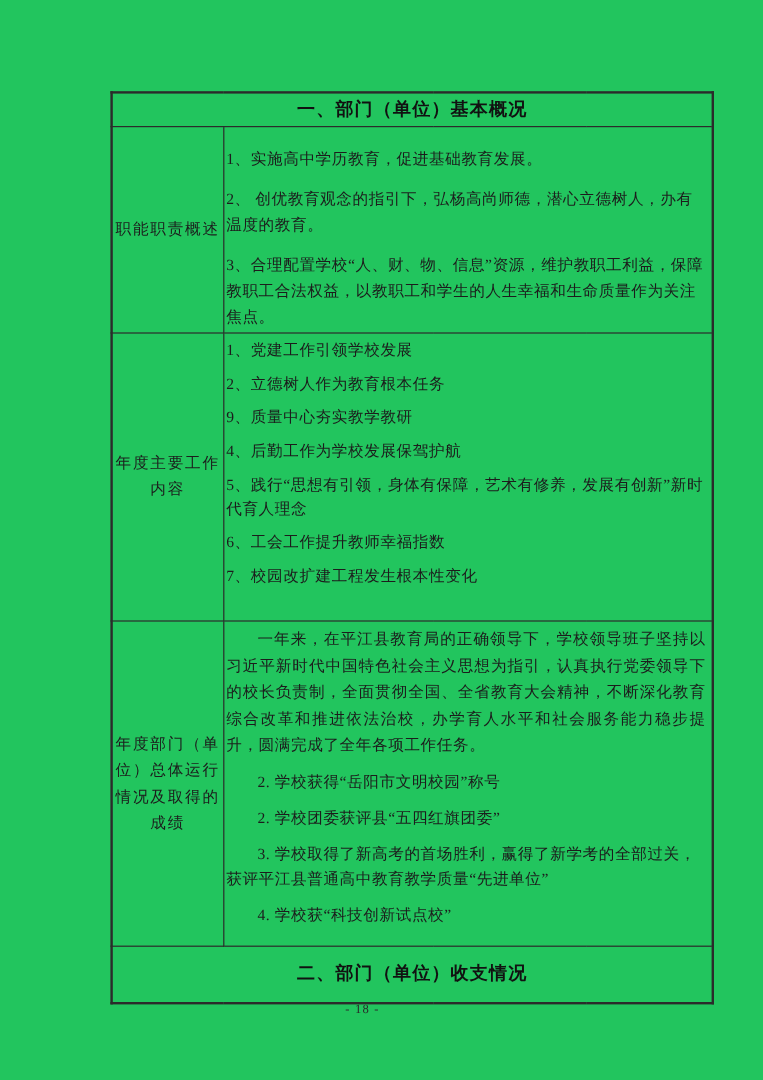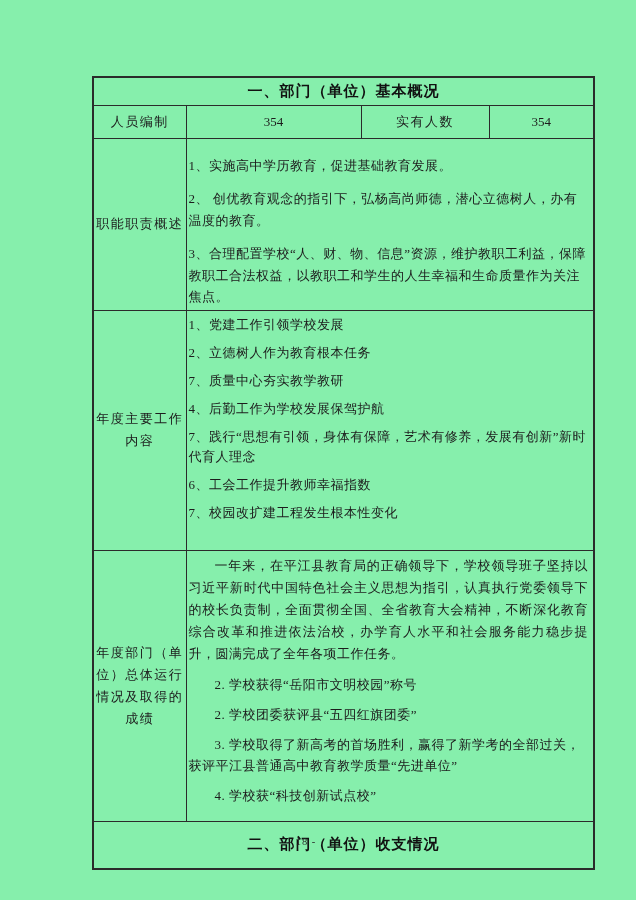--- a/index.html
+++ b/index.html
@@ -11,21 +11,21 @@
     width: 636px;
     height: 900px;
     position: relative;
     font-family: "Liberation Serif", "DejaVu Serif", serif;
     color: #1c1c1c;
     overflow: hidden;
   }
   .page {
     position: absolute;
     inset: 0;
-    background: #86efac;
+    background: #22c55e;
   }
   table.doc-table {
     position: absolute;
     left: 92px;
     top: 76px;
     width: 501px;
     border-collapse: collapse;
     table-layout: fixed;
     border: 2px solid #2b2b2b;
   }
@@ -114,45 +114,39 @@
       <col style="width:128px">
       <col style="width:105px">
     </colgroup>
 
     <tbody>
         <tr class="r-title1">
       <td colspan="4" class="title-cell">一、部门（单位）基本概况</td>
     </tr>
 
 
-    <tr class="r-info2">
-      <td class="lbl">人员编制</td>
-      <td class="val">354</td>
-      <td class="lbl">实有人数</td>
-      <td class="val">354</td>
-    </tr>
 
     <tr class="r-duties">
       <td class="lbl">职能职责概述</td>
       <td colspan="3" class="content">
         <div class="duty-item">1、实施高中学历教育，促进基础教育发展。</div>
         <div class="duty-item">2、 创优教育观念的指引下，弘杨高尚师德，潜心立德树人，办有温度的教育。</div>
         <div class="duty-item">3、合理配置学校“人、财、物、信息”资源，维护教职工利益，保障教职工合法权益，以教职工和学生的人生幸福和生命质量作为关注焦点。</div>
       </td>
     </tr>
 
     <tr class="r-work">
       <td class="lbl multiline">年度主要工作
 内容</td>
       <td colspan="3" class="content">
         <div class="work-item">1、党建工作引领学校发展</div>
         <div class="work-item">2、立德树人作为教育根本任务</div>
-        <div class="work-item">7、质量中心夯实教学教研</div>
+        <div class="work-item">9、质量中心夯实教学教研</div>
         <div class="work-item">4、后勤工作为学校发展保驾护航</div>
-        <div class="work-item">7、践行“思想有引领，身体有保障，艺术有修养，发展有创新”新时代育人理念</div>
+        <div class="work-item">5、践行“思想有引领，身体有保障，艺术有修养，发展有创新”新时代育人理念</div>
         <div class="work-item">6、工会工作提升教师幸福指数</div>
         <div class="work-item">7、校园改扩建工程发生根本性变化</div>
       </td>
     </tr>
 
     <tr class="r-perf">
       <td class="lbl multiline">年度部门（单
 位）总体运行
 情况及取得的
 成绩</td>

